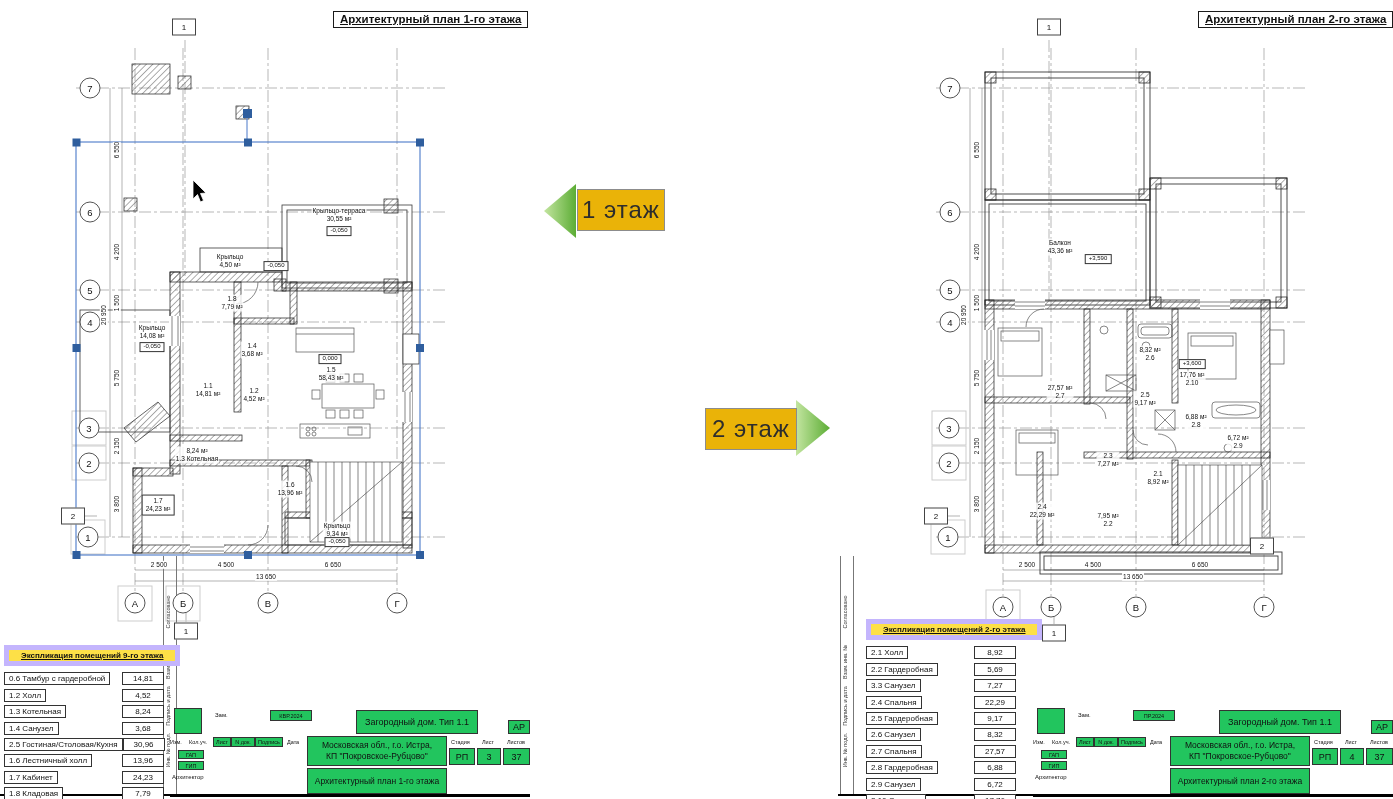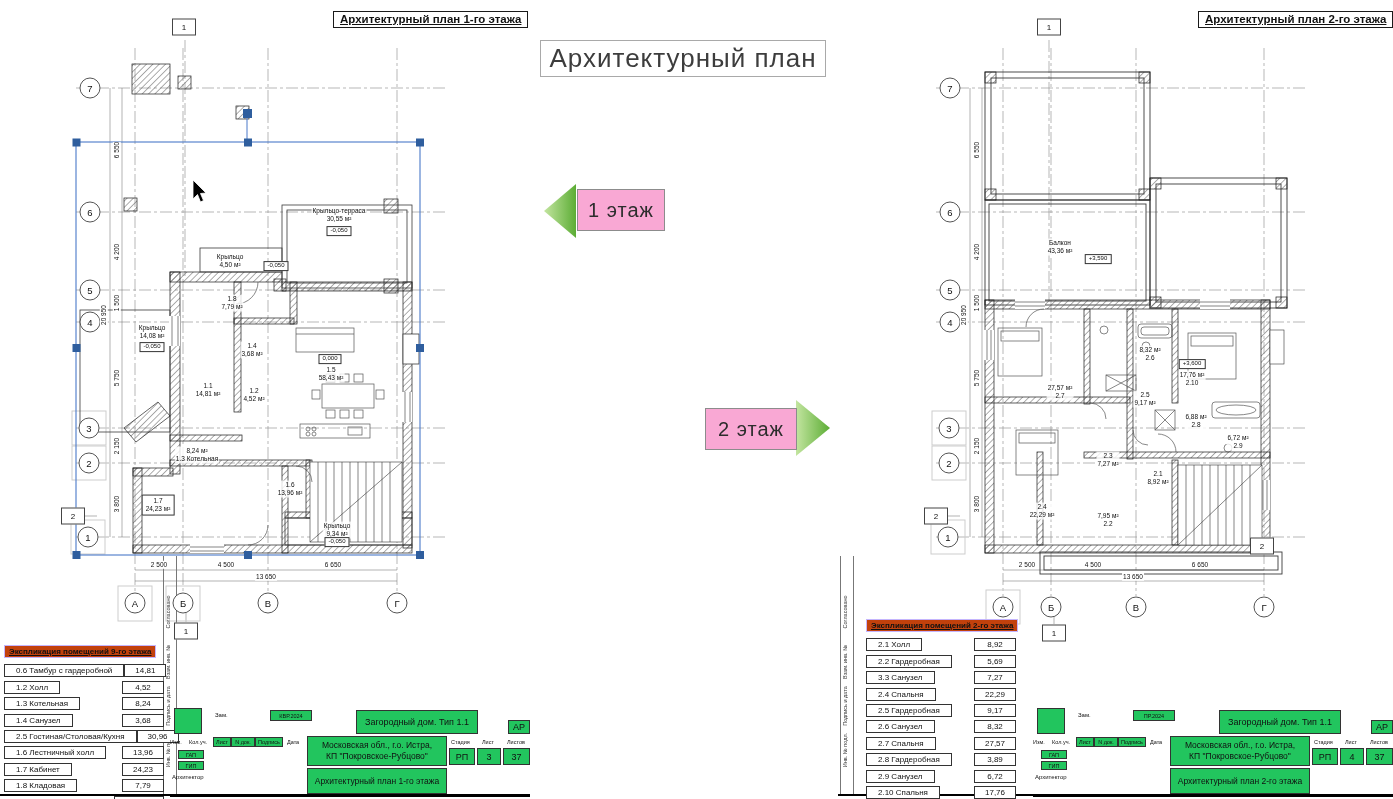--- a/index.html
+++ b/index.html
@@ -18,28 +18,28 @@
        background:#fff;font-size:9.5px;line-height:19px;text-align:center;white-space:nowrap;}
   .flagnum{border:1px solid #444;background:#fff;min-width:18px;height:15px;font-size:8px;
            line-height:15px;text-align:center;padding:0 2px;}
   .stamp{transform:translate(-50%,-50%) rotate(-90deg);font-size:5.5px;color:#333;white-space:nowrap;}
   
   .plan-header{position:absolute;border:1px solid #1a1a1a;background:#fff;font-weight:bold;
                font-size:11.5px;padding:1px 6px 2px;text-decoration:underline;white-space:nowrap;z-index:6;}
   .main-title{position:absolute;left:540px;top:40px;width:284px;height:35px;border:1px solid #a9a9a9;
               background:#fff;font-size:26px;color:#3d3d3d;letter-spacing:1px;display:flex;
               align-items:center;justify-content:center;z-index:6;}
-  .floor-tag{position:absolute;border:1px solid #8c8c8c;background:#f9a8d4;font-size:20px;color:#2d2d2d;
+  .floor-tag{position:absolute;border:1px solid #8c8c8c;background:#eab308;font-size:24px;color:#2d2d2d;
              display:flex;align-items:center;justify-content:center;letter-spacing:1px;z-index:6;}
   
   .exp{position:absolute;font-size:8px;z-index:6;}
-  .exp-title{border:1px solid #c4b5fd;font-weight:bold;text-decoration:underline;background:#c2410c;
-             padding:1px 4px;display:inline-block;white-space:nowrap;margin-bottom:3px;}
+  .exp-title{border:5px solid #c4b5fd;font-weight:bold;text-decoration:underline;background:#fde047;
+             padding:1px 12px;display:inline-block;white-space:nowrap;margin-bottom:3px;}
   .exp-row{display:flex;justify-content:space-between;align-items:flex-start;margin-top:3.4px;}
-  .exp-name{border:1px solid #333;background:#fff;padding:0 11px;white-space:nowrap;line-height:11px;}
+  .exp-name{border:1px solid #333;background:#fff;padding:0 4px;white-space:nowrap;line-height:11px;}
   .exp-area{border:1px solid #333;background:#fff;width:40px;text-align:center;line-height:11px;flex:none;}
   .exp-total .exp-area{font-weight:bold;border-width:1.5px;width:48px;}
   .exp-total .exp-name{border:none;background:none;}
   
   .tb{position:absolute;width:360px;height:87px;font-size:7px;z-index:6;border-bottom:2px solid #000;}
   .tb .b{position:absolute;border:1px solid #333;background:#22c55e;display:flex;align-items:center;
          justify-content:center;text-align:center;box-sizing:border-box;}
   .tb .t{position:absolute;white-space:nowrap;}
   .bline{position:absolute;height:2px;background:#000;z-index:5;}
   .vline{position:absolute;width:1px;background:#777;z-index:3;}
@@ -426,21 +426,20 @@
 2.2</div>
       <div class="plan-label stamp" style="left: 846px; top: 612px;">Согласовано</div>
       <div class="plan-label stamp" style="left: 846px; top: 662px;">Взам. инв. №</div>
       <div class="plan-label stamp" style="left: 846px; top: 706px;">Подпись и дата</div>
       <div class="plan-label stamp" style="left: 846px; top: 750px;">Инв. № подл.</div>
     </div>
 
 <div class="plan-header" style="left:333px;top:11px;">Архитектурный план 1-го этажа</div>
 <div class="plan-header" style="left:1198px;top:11px;">Архитектурный план 2-го этажа</div>
 
-<div class="main-title">Архитектурный план</div>
 
 <div class="floor-tag" style="left:577px;top:189px;width:86px;height:40px;">1 этаж</div>
 <div class="floor-tag" style="left:705px;top:408px;width:90px;height:40px;">2 этаж</div>
 
 <div class="exp" style="left:4px;top:645px;width:160px;" id="exp1">
   <div class="exp-title">Экспликация помещений 9-го этажа</div>
 <div class="exp-row">
         <span class="exp-name">0.6 Тамбур с гардеробной</span>
         <span class="exp-area">14,81</span>
       </div><div class="exp-row">
@@ -486,21 +485,21 @@
         <span class="exp-name">2.5 Гардеробная</span>
         <span class="exp-area">9,17</span>
       </div><div class="exp-row">
         <span class="exp-name">2.6 Санузел</span>
         <span class="exp-area">8,32</span>
       </div><div class="exp-row">
         <span class="exp-name">2.7 Спальня</span>
         <span class="exp-area">27,57</span>
       </div><div class="exp-row">
         <span class="exp-name">2.8 Гардеробная</span>
-        <span class="exp-area">3,89</span>
+        <span class="exp-area">6,88</span>
       </div><div class="exp-row">
         <span class="exp-name">2.9 Санузел</span>
         <span class="exp-area">6,72</span>
       </div><div class="exp-row">
         <span class="exp-name">2.10 Спальня</span>
         <span class="exp-area">17,76</span>
       </div></div>
 
 <div class="bline" style="left:0;top:794px;width:530px;"></div>
 <div class="bline" style="left:838px;top:794px;width:555px;"></div>

